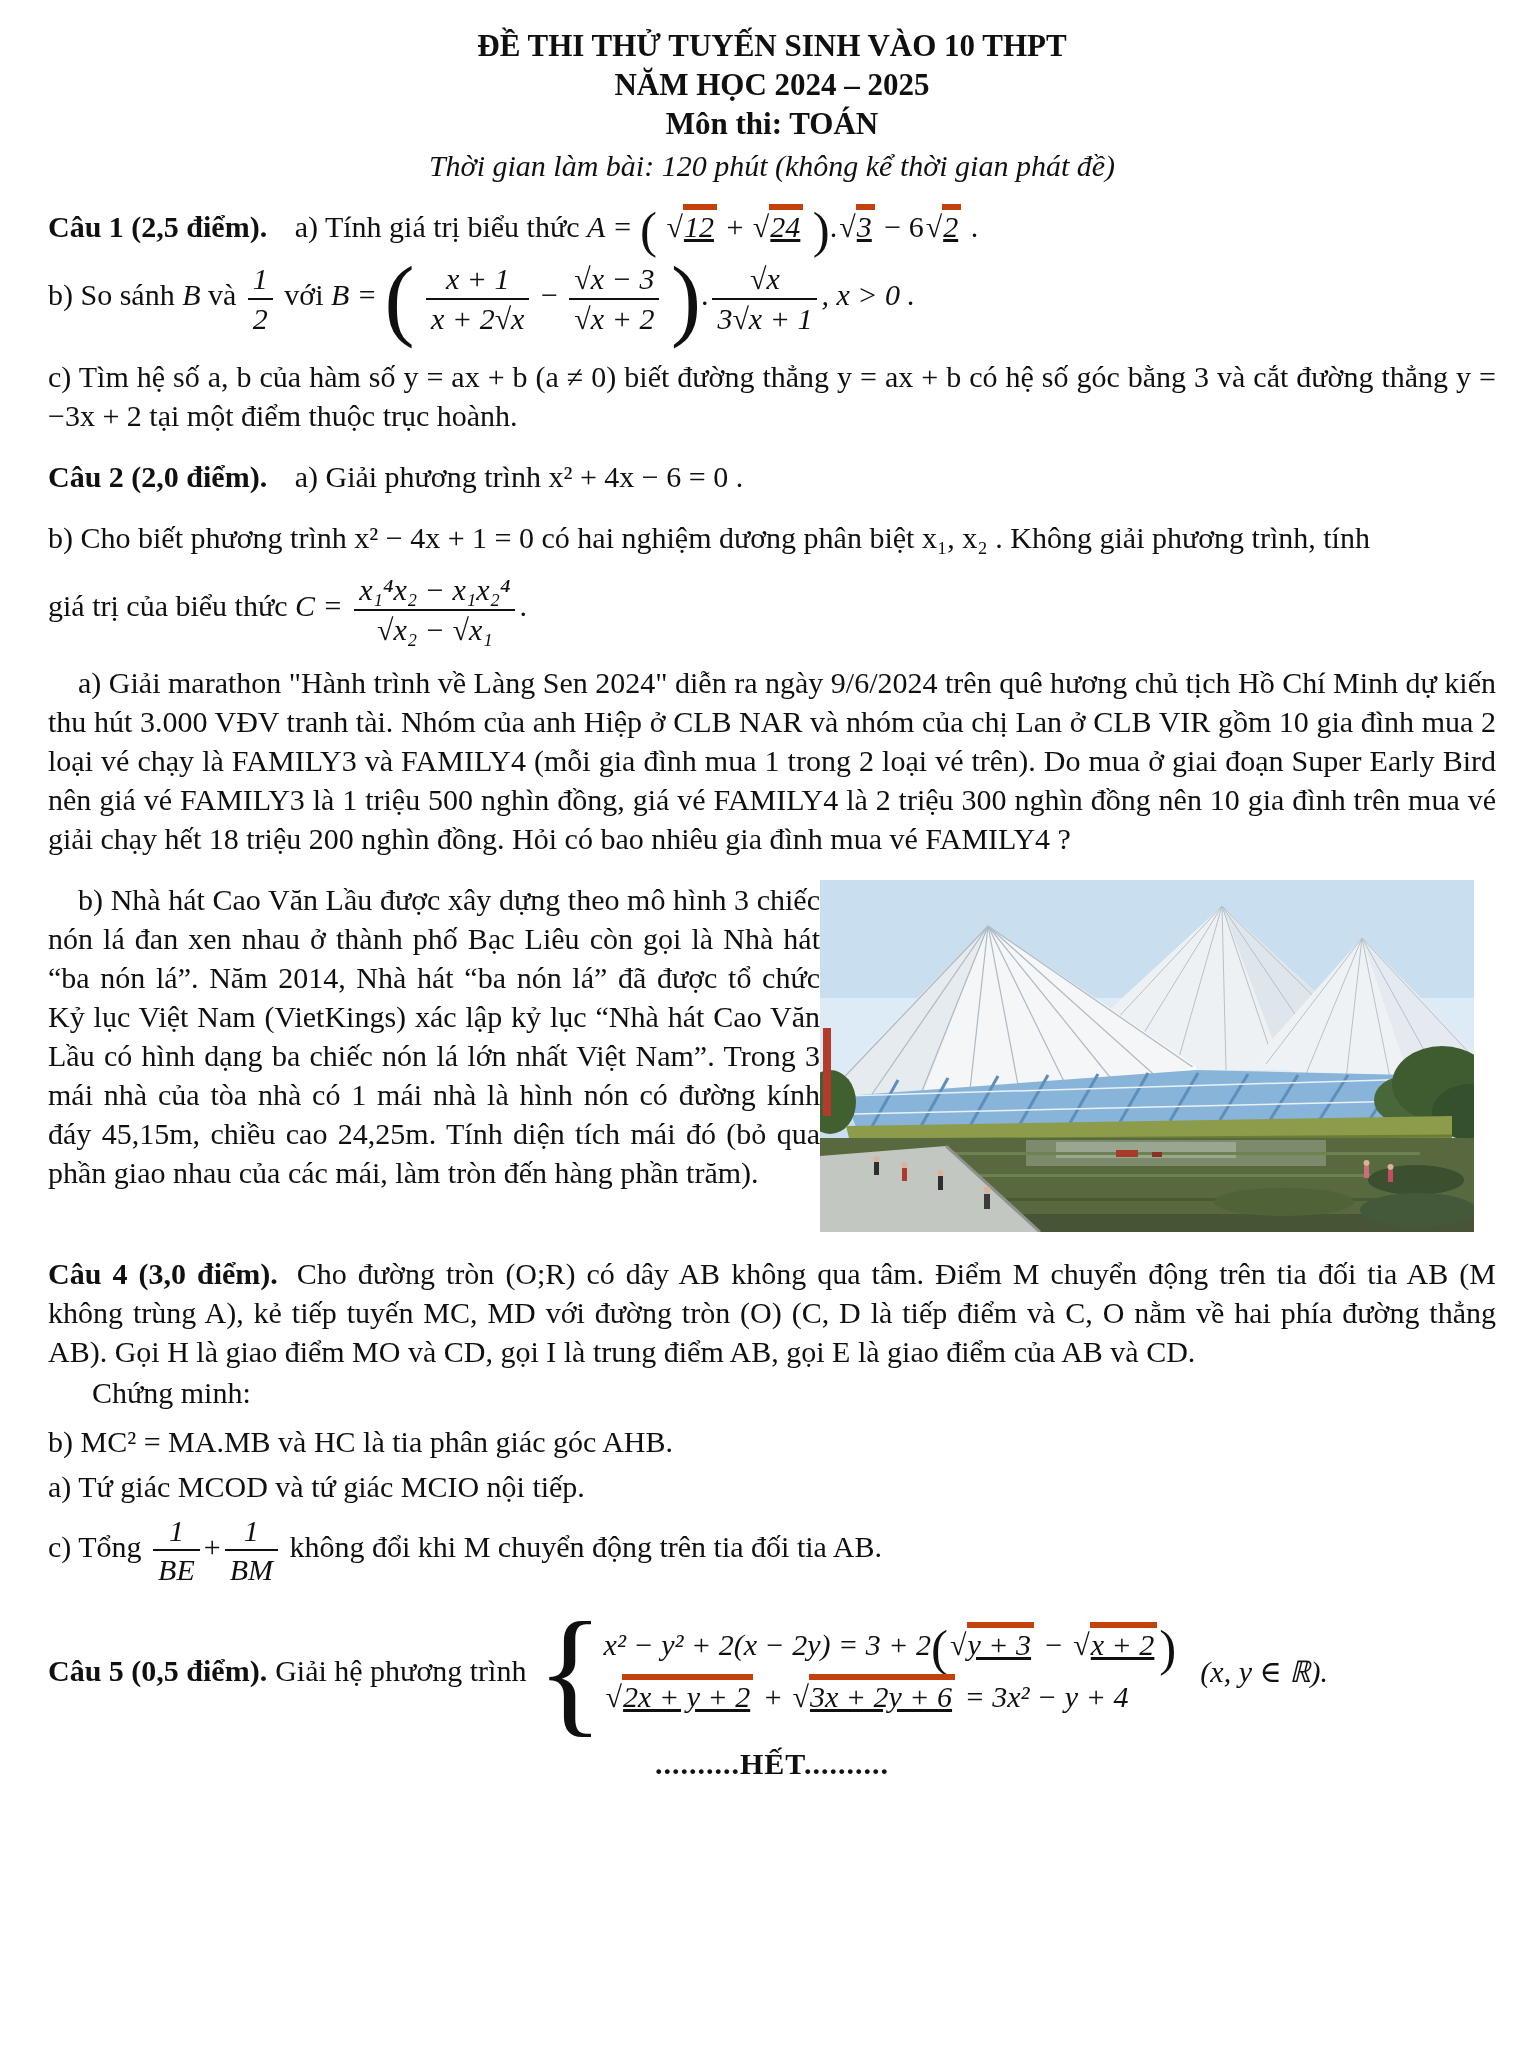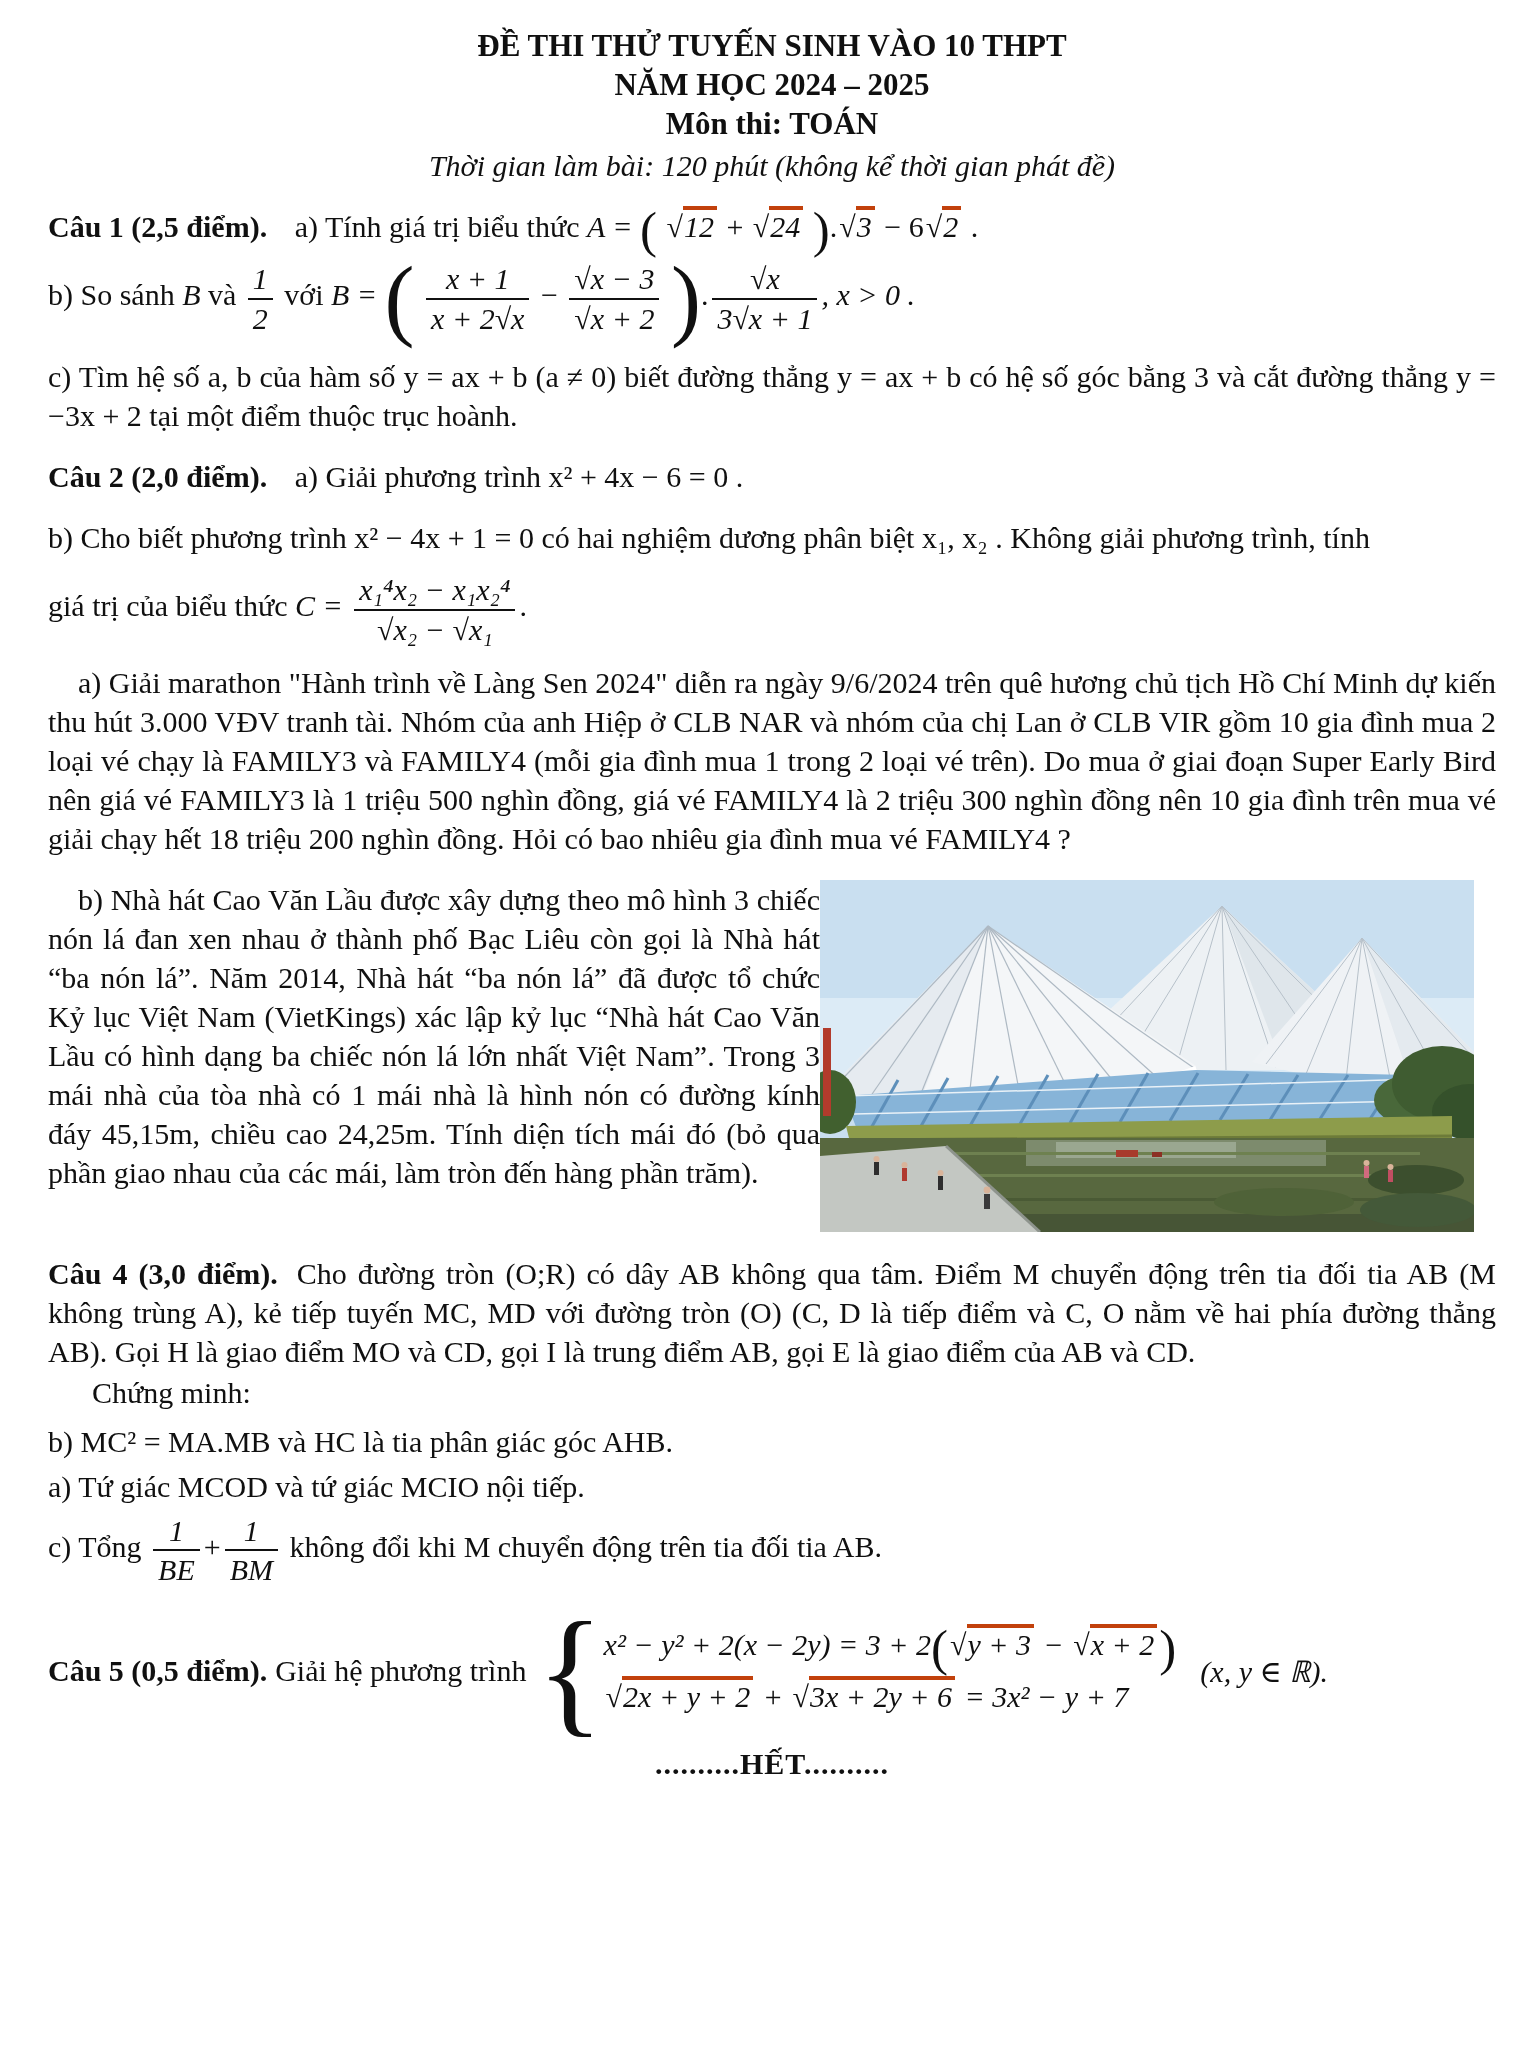--- a/index.html
+++ b/index.html
@@ -23,21 +23,21 @@
   .mi { font-style:italic; }
   .indent { text-indent:30px; }
 
   .frac { display:inline-block; vertical-align:middle; text-align:center;
           line-height:1.12; margin:0 4px; font-style:italic; }
   .frac .num { display:block; padding:0 5px 2px; }
   .frac .den { display:block; border-top:2px solid #111; padding:2px 5px 0; }
 
   .srt { white-space:nowrap; font-style:italic; margin:0 2px; }
   .srt .sq { font-style:normal; }
-  .srt .rad { border-top:4px solid #c2410c; padding:0 3px 0 1px; }
+  .srt .rad { border-top:6px solid #c2410c; padding:0 3px 0 1px;text-decoration:underline; }
 
   .bp { display:inline-block; font-style:normal; vertical-align:middle; line-height:0; }
   .bp2 { font-size:170%; }
   .bp3 { font-size:300%; }
 
   .q5row { display:flex; align-items:center; margin-top:14px; }
   .sys { display:inline-flex; align-items:center; margin:0 10px; }
   .brace { font-size:140px; line-height:140px; font-weight:400; }
   .syscol { display:inline-flex; flex-direction:column; gap:18px; }
   .sysline { white-space:nowrap; }
@@ -239,21 +239,21 @@
       <span class="syscol">
         <span class="sysline mi">
           <span>x² − y² + 2(x − 2y) = 3 + 2</span><span class="bp bp2">(</span><span class="srt"><span class="sq">√</span><span class="rad">y + 3</span></span>
           <span>−</span>
           <span class="srt"><span class="sq">√</span><span class="rad">x + 2</span></span><span class="bp bp2">)</span>
         </span>
         <span class="sysline mi">
           <span class="srt"><span class="sq">√</span><span class="rad">2x + y + 2</span></span>
           <span>+</span>
           <span class="srt"><span class="sq">√</span><span class="rad">3x + 2y + 6</span></span>
-          <span>= 3x² − y + 7</span>
+          <span>= 3x² − y + 4</span>
         </span>
       </span>
     </span>
     <span class="mi domain">(x, y ∈ ℝ).</span>
   </div>
 
   <p class="footer">..........HẾT..........</p>
 
 </div>
 

